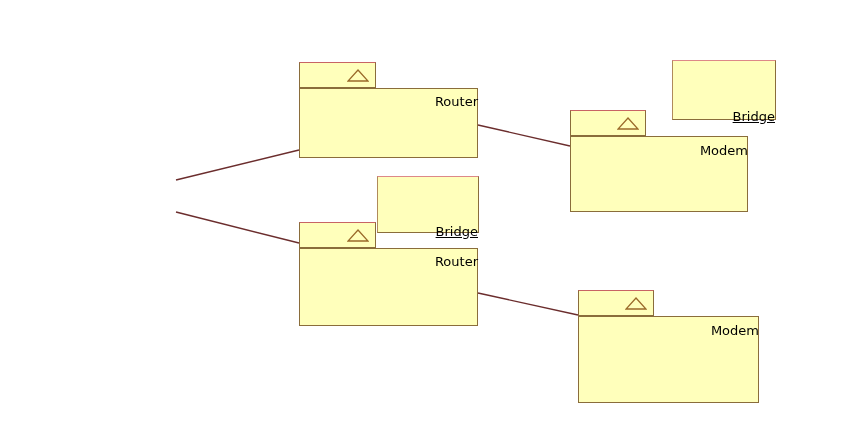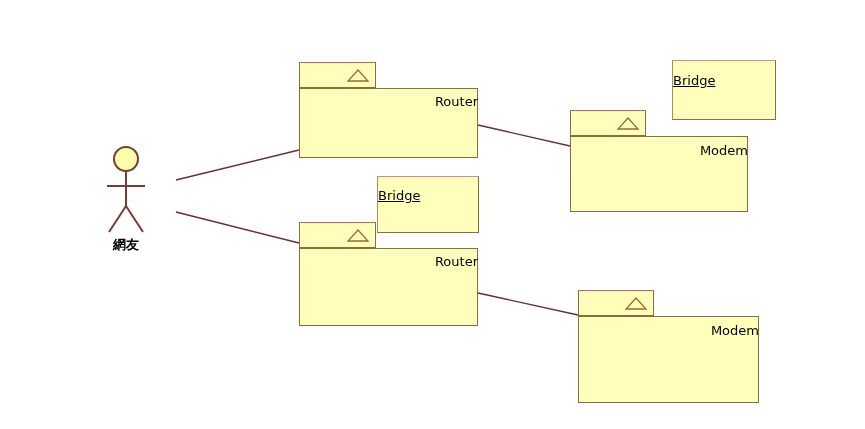--- a/index.html
+++ b/index.html
@@ -76,26 +76,27 @@
     background: #ffffbb;
     border: 1px solid #8a6d3b;
     border-top-color: #dd8888;
     border-left-color: #b08a5a;
     z-index: 3;
   }
   .plainbox-label {
     position: absolute;
     left: 0;
     width: 100%;
-    text-align: left;
+    text-align: right;
     font-size: 13px;
     color: #000000;
     text-decoration: underline;
     line-height: 15px;
     white-space: nowrap;
+    margin-top: 36px;
   }
 
   
   #actor {
     position: absolute;
     z-index: 4;
   }
   .actor-label {
     position: absolute;
     left: 0;
@@ -112,30 +113,20 @@
 
 <div id="canvas" style="background: rgb(255, 255, 255);">
 
   <svg id="connector-layer" viewBox="0 0 865 429" width="865" height="429" xmlns="http://www.w3.org/2000/svg">
       <line x1="176" y1="180" x2="299" y2="150" stroke="#6b2d2d" stroke-width="1.4"></line>
       <line x1="176" y1="212" x2="299" y2="243" stroke="#6b2d2d" stroke-width="1.4"></line>
       <line x1="478" y1="125" x2="570" y2="146" stroke="#6b2d2d" stroke-width="1.4"></line>
       <line x1="478" y1="293" x2="578" y2="315" stroke="#6b2d2d" stroke-width="1.4"></line>
     </svg>
 
-  <div id="actor" style="left: 105px; top: 146px; width: 42px; height: 106px;">
-    <svg width="42" height="106" viewBox="0 0 42 106" xmlns="http://www.w3.org/2000/svg">
-      <circle cx="21" cy="13" r="12" fill="#ffffaa" stroke="#7a3b32" stroke-width="2"></circle>
-      <line x1="21" y1="25" x2="21" y2="62" stroke="#7a3b32" stroke-width="2"></line>
-      <line x1="2" y1="40" x2="40" y2="40" stroke="#7a3b32" stroke-width="2"></line>
-      <line x1="21" y1="60" x2="4" y2="86" stroke="#7a3b32" stroke-width="2"></line>
-      <line x1="21" y1="60" x2="38" y2="86" stroke="#7a3b32" stroke-width="2"></line>
-    </svg>
-    <div class="actor-label" style="top: 90px;">網友</div>
-  </div>
 
 <div class="node" style="left: 299px; top: 62px; width: 179px; height: 96px;">
       <div class="node-body" style="left: 0px; top: 26px; width: 179px; height: 70px; background: rgb(255, 255, 187); border-color: rgb(138, 109, 59);"></div>
       <div class="node-tab" style="width: 77px; height: 26px; background: rgb(255, 255, 187); border-color: rgb(200, 100, 100) rgb(138, 109, 59) rgb(138, 109, 59);">
         <svg width="22" height="14" viewBox="0 0 22 14" class="tri-icon">
           <polygon points="11,2 21,13 1,13" fill="none" stroke="#9a6a2a" stroke-width="1.3"></polygon>
         </svg>
       </div>
       <div class="node-label" style="top: 32px;">Router</div>
     </div>

